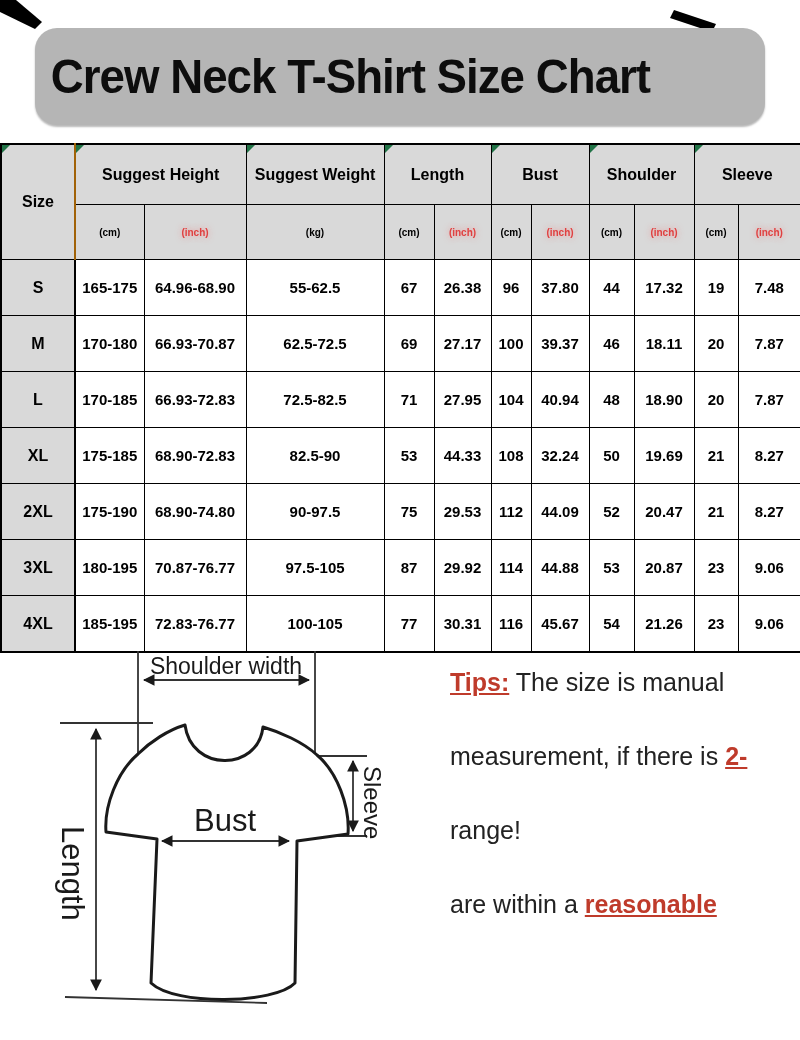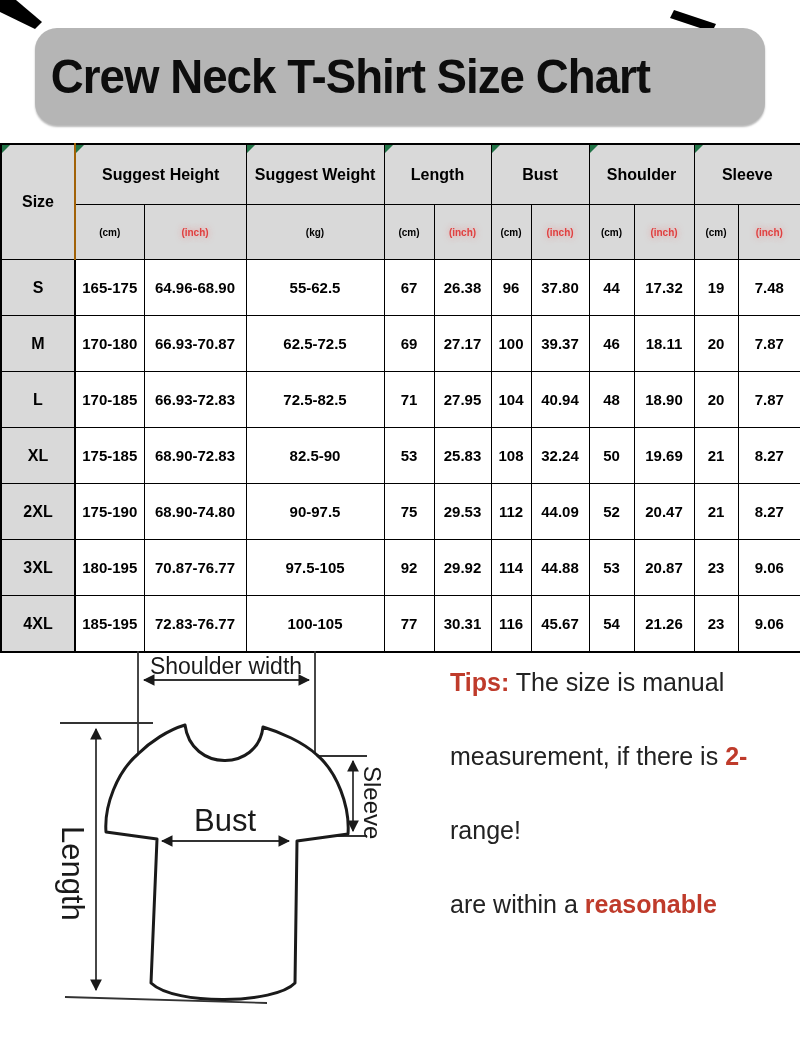--- a/index.html
+++ b/index.html
@@ -48,21 +48,21 @@
     position:absolute;left:0;top:0;width:0;height:0;
     border-top:8px solid var(--marker-green,#217346);
     border-right:8px solid transparent;
   }
   .diagram{position:absolute;left:10px;top:648px;}
   .tips{
     position:absolute;left:450px;top:645px;width:348px;
     font-size:25px;color:#222;
   }
   .tips p{margin:0;height:74px;line-height:74px;white-space:nowrap;}
-  .tips .hl{color:var(--tips-red,#bf3b2b);font-weight:700;}
+  .tips .hl{color:var(--tips-red,#bf3b2b);font-weight:700;text-decoration:underline;}
 </style>
 </head>
 <body>
 
 <div class="page">
 
   <svg class="corner-marks" width="800" height="50" viewBox="0 0 800 50">
     <polygon points="0,0 16,0 42,22 35,29 0,12" fill="#000"></polygon>
     <polygon points="674,10 716,24 712,32 670,18" fill="#000"></polygon>
   </svg>
@@ -173,21 +173,21 @@
           <td>18.90</td>
           <td>20</td>
           <td>7.87</td>
         </tr>
         <tr>
           <th class="size-cell">XL</th>
           <td>175-185</td>
           <td>68.90-72.83</td>
           <td>82.5-90</td>
           <td>53</td>
-          <td>25.83</td>
+          <td>44.33</td>
           <td>108</td>
           <td>32.24</td>
           <td>50</td>
           <td>19.69</td>
           <td>21</td>
           <td>8.27</td>
         </tr>
         <tr>
           <th class="size-cell">2XL</th>
           <td>175-190</td>
@@ -200,21 +200,21 @@
           <td>52</td>
           <td>20.47</td>
           <td>21</td>
           <td>8.27</td>
         </tr>
         <tr>
           <th class="size-cell">3XL</th>
           <td>180-195</td>
           <td>70.87-76.77</td>
           <td>97.5-105</td>
-          <td>92</td>
+          <td>87</td>
           <td>29.92</td>
           <td>114</td>
           <td>44.88</td>
           <td>53</td>
           <td>20.87</td>
           <td>23</td>
           <td>9.06</td>
         </tr>
         <tr>
           <th class="size-cell">4XL</th>

